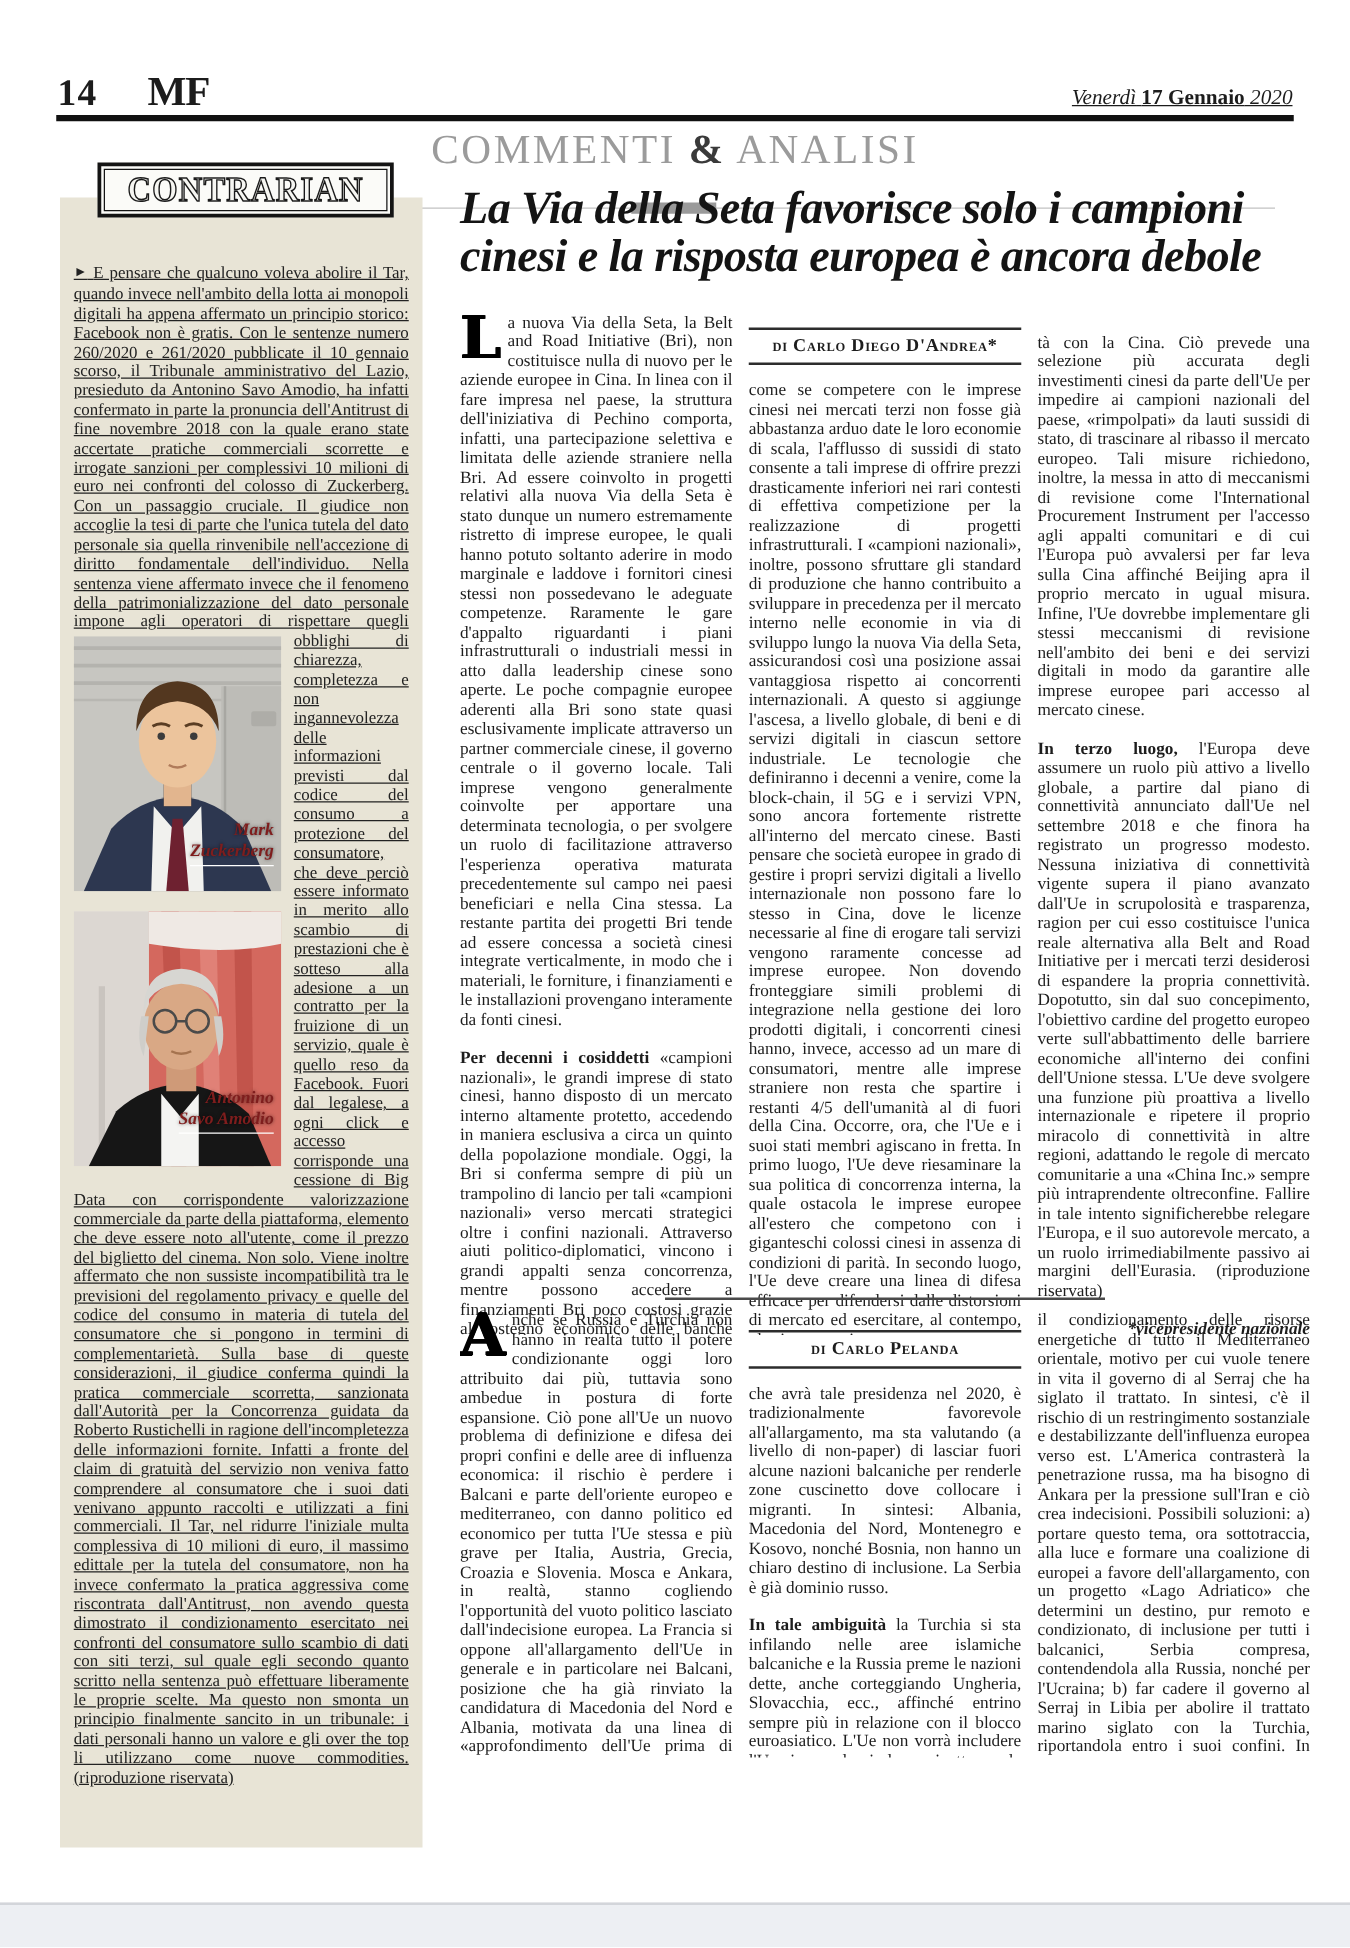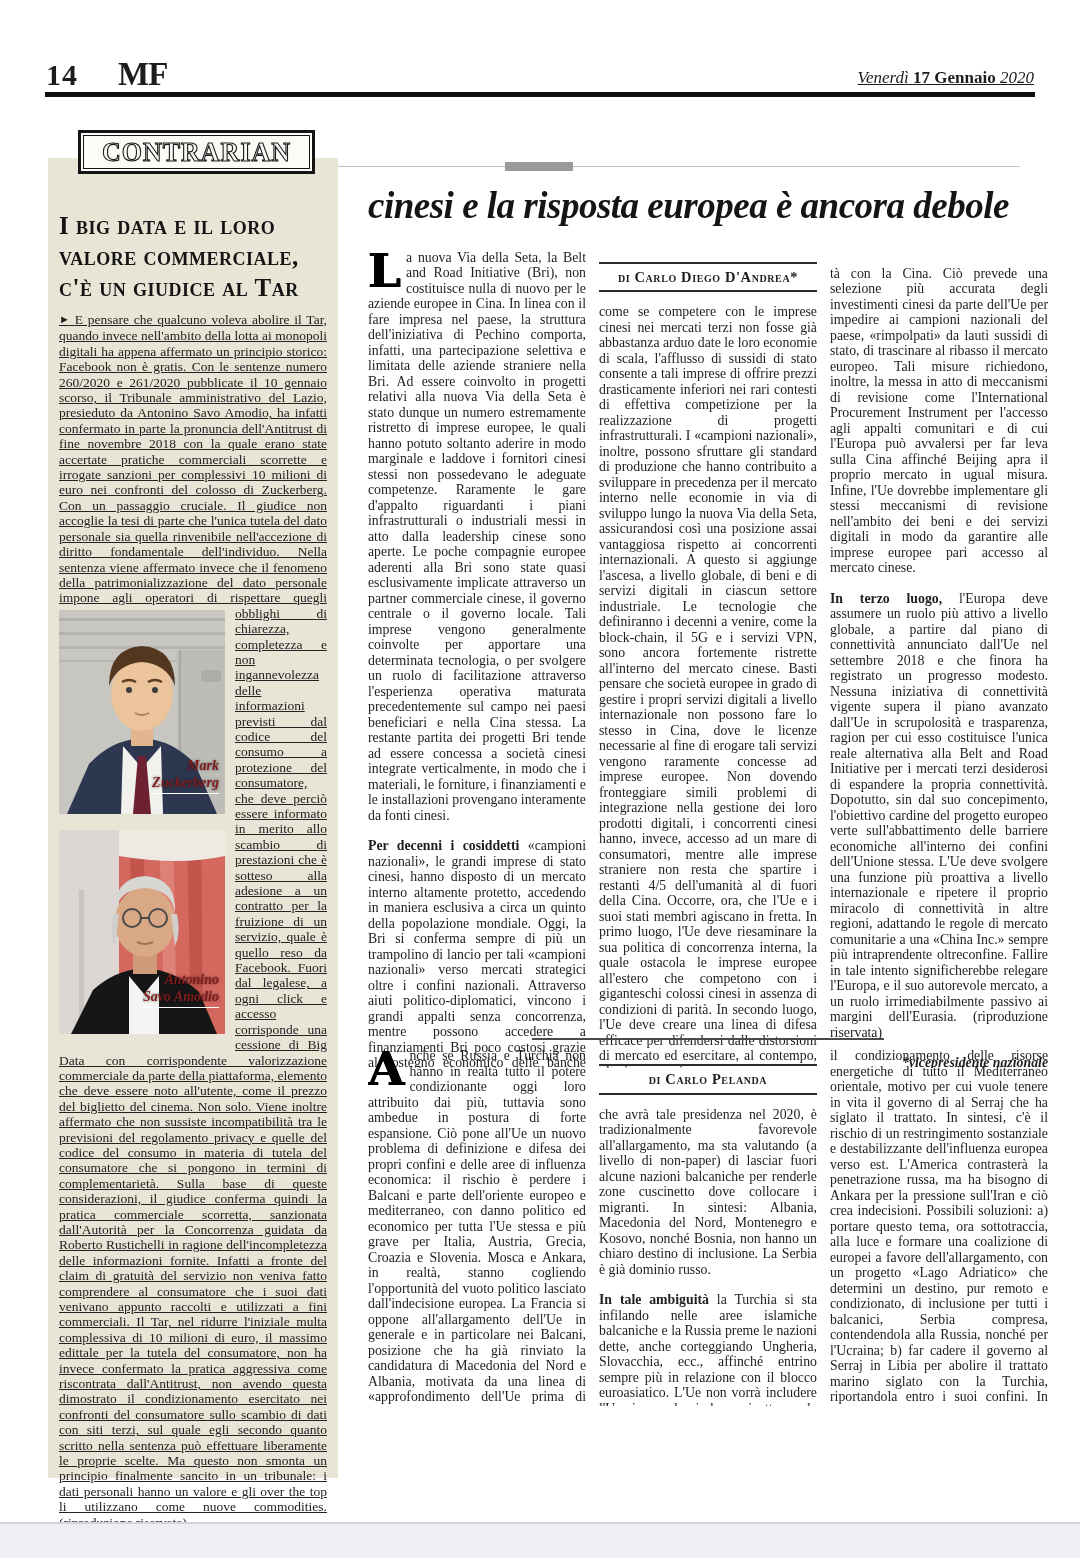--- a/index.html
+++ b/index.html
@@ -67,26 +67,28 @@
 
   <div class="pageno">14</div>
   <div class="mflogo">MF</div>
   <div class="dateline">
     <span class="it">Venerdì</span>
     <span class="bd">17 Gennaio</span>
     <span class="it">2020</span>
   </div>
   <div class="headrule"></div>
 
+  <div class="sectionhead">
+    <span>COMMENTI </span><span class="amp">&amp;</span><span> ANALISI</span>
+  </div>
   <div class="sectionrule"></div>
   <div class="sectiontab"></div>
 
   <aside class="beige">
     <div class="c-content">
-      <h2 class="c-title">I big data e il loro valore commerciale, c'è un giudice al Tar</h2>
       <p class="c-text">
         <span class="arrow">►</span>
         <span>E pensare che qualcuno voleva abolire il Tar, quando invece nell'ambito della lotta ai monopoli digitali ha appena affermato un principio storico: Facebook non è gratis. Con le sentenze numero 260/2020 e 261/2020 pubblicate il 10 gennaio scorso, il Tribunale amministrativo del Lazio, presieduto da Antonino Savo Amodio, ha infatti confermato in parte la pronuncia dell'Antitrust di fine novembre 2018 con la quale erano state accertate pratiche commerciali scorrette e irrogate sanzioni per complessivi 10 milioni di euro nei confronti del colosso di Zuckerberg. Con un passaggio cruciale. Il giudice non accoglie la tesi di parte che l'unica tutela del dato personale sia quella rinvenibile nell'accezione di diritto fondamentale dell'individuo. Nella sentenza viene affermato invece che il fenomeno della patrimonializzazione del dato personale impone agli operatori di rispettare quegli obblighi</span>
         <span class="photos">
           <span class="photo">
             <svg width="166" height="204" viewBox="0 0 166 204">
               <rect width="166" height="204" fill="#c7c6c1"></rect>
               <rect y="8" width="166" height="3" fill="#b4b3ae"></rect>
                 <rect y="22" width="166" height="3" fill="#b4b3ae"></rect>
               <rect y="36" width="166" height="3" fill="#b4b3ae"></rect>
@@ -141,21 +143,21 @@
     </div>
   </aside>
   <div class="contra-box">
     <div class="contra-inner">
       <span class="contra-word">CONTRARIAN</span>
     </div>
   </div>
 
   <section class="mainart">
     <h1 class="headline">
-      <br>
+      <span>La Via della Seta favorisce solo i campioni</span><br>
       <span>cinesi e la risposta europea è ancora debole</span>
     </h1>
     <div class="cols">
       <div class="col">
         <p><span class="dropcap">L</span><span>a nuova Via della Seta, la Belt and Road Initiative (Bri), non costituisce nulla di nuovo per le aziende europee in Cina. In linea con il fare impresa nel paese, la struttura dell'iniziativa di Pechino comporta, infatti, una partecipazione selettiva e limitata delle aziende straniere nella Bri. Ad essere coinvolto in progetti relativi alla nuova Via della Seta è stato dunque un numero estremamente ristretto di imprese europee, le quali hanno potuto soltanto aderire in modo marginale e laddove i fornitori cinesi stessi non possedevano le adeguate competenze. Raramente le gare d'appalto riguardanti i piani infrastrutturali o industriali messi in atto dalla leadership cinese sono aperte. Le poche compagnie europee aderenti alla Bri sono state quasi esclusivamente implicate attraverso un partner commerciale cinese, il governo centrale o il governo locale. Tali imprese vengono generalmente coinvolte per apportare una determinata tecnologia, o per svolgere un ruolo di facilitazione attraverso l'esperienza operativa maturata precedentemente sul campo nei paesi beneficiari e nella Cina stessa. La restante partita dei progetti Bri tende ad essere concessa a società cinesi integrate verticalmente, in modo che i materiali, le forniture, i finanziamenti e le installazioni provengano interamente da fonti cinesi.</span></p>
         <p><b>Per decenni i cosiddetti</b> <span>«campioni nazionali», le grandi imprese di stato cinesi, hanno disposto di un mercato interno altamente protetto, accedendo in maniera esclusiva a circa un quinto della popolazione mondiale. Oggi, la Bri si conferma sempre di più un trampolino di lancio per tali «campioni nazionali» verso mercati strategici oltre i confini nazionali. Attraverso aiuti politico-diplomatici, vincono i grandi appalti senza concorrenza, mentre possono accedere a finanziamenti Bri poco costosi grazie al sostegno economico delle banche cinesi di proprietà statale. E,</span></p>
       </div>
       <div class="col">
         <div class="byline">di Carlo Diego D'Andrea*</div>
         <p><span>come se competere con le imprese cinesi nei mercati terzi non fosse già abbastanza arduo date le loro economie di scala, l'afflusso di sussidi di stato consente a tali imprese di offrire prezzi drasticamente inferiori nei rari contesti di effettiva competizione per la realizzazione di progetti infrastrutturali. I «campioni nazionali», inoltre, possono sfruttare gli standard di produzione che hanno contribuito a sviluppare in precedenza per il mercato interno nelle economie in via di sviluppo lungo la nuova Via della Seta, assicurandosi così una posizione assai vantaggiosa rispetto ai concorrenti internazionali. A questo si aggiunge l'ascesa, a livello globale, di beni e di servizi digitali in ciascun settore industriale. Le tecnologie che definiranno i decenni a venire, come la block-chain, il 5G e i servizi VPN, sono ancora fortemente ristrette all'interno del mercato cinese. Basti pensare che società europee in grado di gestire i propri servizi digitali a livello internazionale non possono fare lo stesso in Cina, dove le licenze necessarie al fine di erogare tali servizi vengono raramente concesse ad imprese europee. Non dovendo fronteggiare simili problemi di integrazione nella gestione dei loro prodotti digitali, i concorrenti cinesi hanno, invece, accesso ad un mare di consumatori, mentre alle imprese straniere non resta che spartire i restanti 4/5 dell'umanità al di fuori della Cina. Occorre, ora, che l'Ue e i suoi stati membri agiscano in fretta. In primo luogo, l'Ue deve riesaminare la sua politica di concorrenza interna, la quale ostacola le imprese europee all'estero che competono con i giganteschi colossi cinesi in assenza di condizioni di parità. In secondo luogo, l'Ue deve creare una linea di difesa efficace per difendersi dalle distorsioni di mercato ed esercitare, al contempo, ulteriore pressione per promuovere un rapporto di reciproci-</span></p>

